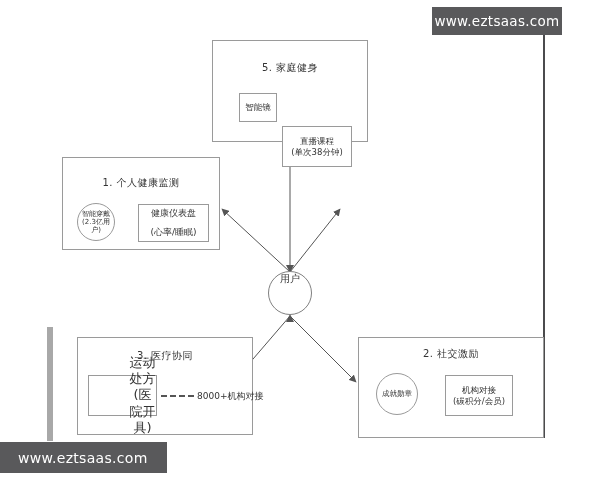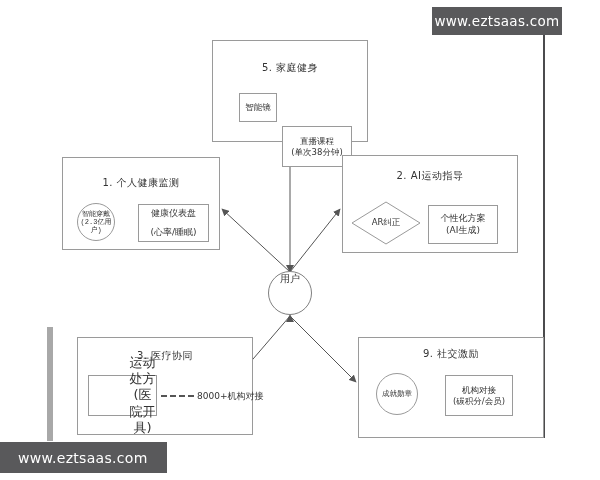--- a/index.html
+++ b/index.html
@@ -12,21 +12,21 @@
   .sub-rect { position:absolute; background:#fff; border:1px solid #9a9a9a; display:flex; flex-direction:column; align-items:center; justify-content:center; text-align:center; font-size:8.5px; color:#333; line-height:1.25; }
   .sub-circle { position:absolute; background:#fff; border:1px solid #9a9a9a; border-radius:50%; display:flex; flex-direction:column; align-items:center; justify-content:center; text-align:center; color:#333; line-height:1.15; }
 
   #box5 { left:212px; top:40px; width:156px; height:102px; }
   #box5 .node-title { margin-top:20px; }
   #box5-item1 { left:26px; top:52px; width:38px; height:29px; }
   #box5-item2 { left:69px; top:52px; width:70px; height:41px;margin-top:33px; }
 
   #box1 { left:62px; top:157px; width:158px; height:93px; }
   #box1 .node-title { margin-top:18px; }
-  #box1-circle { left:14px; top:45px; width:38px; height:38px; font-size:7px;font-family:Liberation Mono, monospace; }
+  #box1-circle { left:14px; top:45px; width:38px; height:38px; font-size:7px; }
   #box1-rect { left:75px; top:46px; width:71px; height:38px; font-size:9px;gap:8px; }
 
   #box2 { left:342px; top:155px; width:176px; height:98px; }
   #box2 .node-title { margin-top:13px; }
   #box2-diamond { position:absolute; left:8px; top:45px; width:70px; height:44px; }
   #box2-diamond-label { position:absolute; left:0; top:0; width:70px; height:44px; display:flex; align-items:center; justify-content:center; font-size:8.5px; color:#333; }
   #box2-rect { left:85px; top:49px; width:70px; height:39px; font-size:9px; }
 
   #box3 { left:57px; top:337px; width:176px; height:98px;margin-left:20px; }
   #box3 .node-title { margin-top:11px; }
@@ -86,46 +86,33 @@
       <span>智能穿戴</span>
       <span>(2.3亿用</span>
       <span>户)</span>
     </div>
     <div id="box1-rect" class="sub-rect">
       <span>健康仪表盘</span>
       <span>(心率/睡眠)</span>
     </div>
   </div>
 
-  <div id="box2" class="node-box">
-    <div class="node-title">2. AI运动指导</div>
-    <div id="box2-diamond">
-      <svg width="70" height="44" viewBox="0 0 70 44">
-        <polygon points="35,1 69,22 35,43 1,22" fill="#fff" stroke="#9a9a9a" stroke-width="1"></polygon>
-      </svg>
-      <div id="box2-diamond-label">AR纠正</div>
-    </div>
-    <div id="box2-rect" class="sub-rect">
-      <span>个性化方案</span>
-      <span>(AI生成)</span>
-    </div>
-  </div>
 
   <div id="box3" class="node-box">
     <div class="node-title">3. 医疗协同</div>
     <div id="box3-rect" class="sub-rect">
       <span>运动处方</span>
       <span>(医院开具)</span>
     </div>
     <div id="box3-dash"></div>
     <div id="box3-note">8000+机构对接</div>
   </div>
 
   <div id="box4" class="node-box">
-    <div class="node-title">9. 社交激励</div>
+    <div class="node-title">2. 社交激励</div>
     <div id="box4-circle" class="sub-circle">
       <span>成就勋章</span>
     </div>
     <div id="box4-rect" class="sub-rect">
       <span>机构对接</span>
       <span>(碳积分/会员)</span>
     </div>
   </div>
 
   <div id="user-circle">

